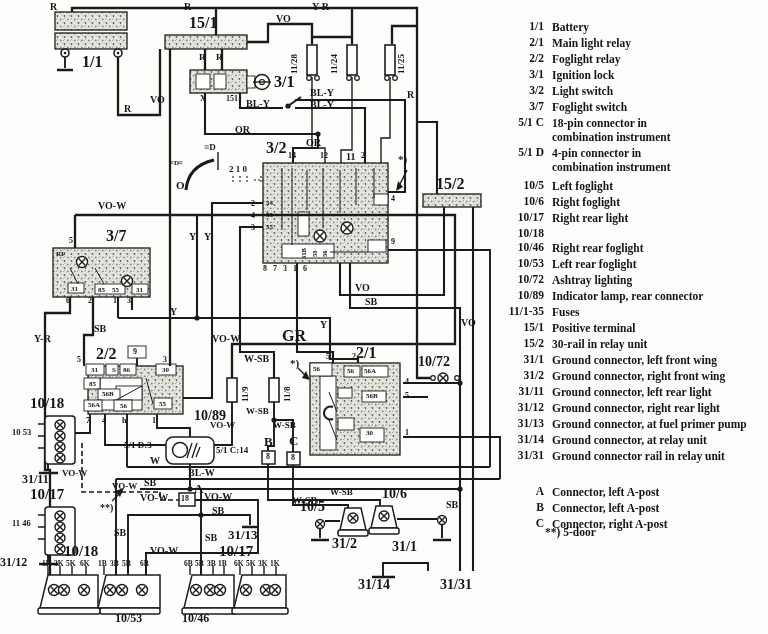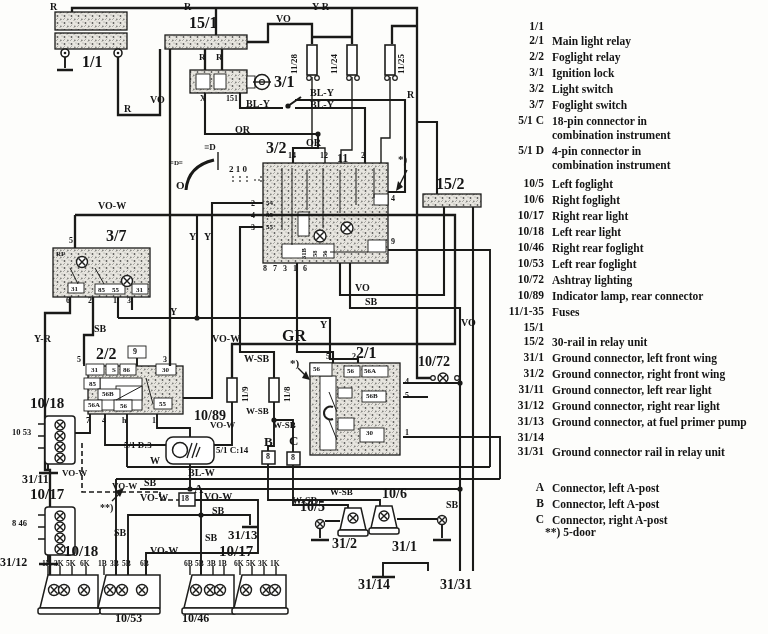--- a/index.html
+++ b/index.html
@@ -334,21 +334,21 @@
       <div class="dlb" style="left: 306px; top: 138px; font-size: 10px;">OR</div>
       <div class="dlb" style="left: 266px; top: 140px; font-size: 16px;">3/2</div>
       <div class="dlb" style="left: 204px; top: 143px; font-size: 9px;">≡D</div>
       <div class="dlb" style="left: 170px; top: 160px; font-size: 7px;">≡D≡</div>
       <div class="dlb" style="left: 176px; top: 180px; font-size: 11px;">O</div>
       <div class="dlb" style="left: 229px; top: 165px; font-size: 9px;">2 1 0</div>
       <div class="dlb" style="left: 398px; top: 154px; font-size: 11px;">*)</div>
       <div class="dlb" style="left: 436px; top: 176px; font-size: 16px;">15/2</div>
       <div class="dlb" style="left: 288px; top: 152px; font-size: 8px;">14</div>
       <div class="dlb" style="left: 320px; top: 152px; font-size: 8px;">12</div>
-      <div class="dlb" style="left: 337px; top: 152px; font-size: 12px;">11</div>
+      <div class="dlb" style="left: 346px; top: 152px; font-size: 10px;">11</div>
       <div class="dlb" style="left: 361px; top: 152px; font-size: 8px;">2</div>
       <div class="dlb" style="left: 391px; top: 195px; font-size: 8px;">4</div>
       <div class="dlb" style="left: 391px; top: 238px; font-size: 8px;">9</div>
       <div class="dlb" style="left: 251px; top: 200px; font-size: 8px;">2</div>
       <div class="dlb" style="left: 251px; top: 212px; font-size: 8px;">4</div>
       <div class="dlb" style="left: 251px; top: 224px; font-size: 8px;">3</div>
       <div class="dlb" style="left: 266px; top: 200px; font-size: 7px;">54</div>
       <div class="dlb" style="left: 266px; top: 212px; font-size: 7px;">55</div>
       <div class="dlb" style="left: 266px; top: 224px; font-size: 7px;">55</div>
       <div class="dlb" style="left: 263px; top: 265px; font-size: 8px;">8</div>
@@ -446,21 +446,21 @@
       <div class="dlb" style="left: 332px; top: 537px; font-size: 14px;">31/2</div>
       <div class="dlb" style="left: 392px; top: 540px; font-size: 14px;">31/1</div>
       <div class="dlb" style="left: 446px; top: 500px; font-size: 10px;">SB</div>
       <div class="dlb" style="left: 358px; top: 578px; font-size: 14px;">31/14</div>
       <div class="dlb" style="left: 440px; top: 578px; font-size: 14px;">31/31</div>
       <div class="dlb" style="left: 30px; top: 396px; font-size: 15px;">10/18</div>
       <div class="dlb" style="left: 12px; top: 428px; font-size: 8.5px;">10 53</div>
       <div class="dlb" style="left: 22px; top: 473px; font-size: 12px;">31/11</div>
       <div class="dlb" style="left: 62px; top: 469px; font-size: 9px;">VO-W</div>
       <div class="dlb" style="left: 30px; top: 487px; font-size: 15px;">10/17</div>
-      <div class="dlb" style="left: 12px; top: 519px; font-size: 8.5px;">8 46</div>
+      <div class="dlb" style="left: 12px; top: 519px; font-size: 8.5px;">11 46</div>
       <div class="dlb" style="left: 0px; top: 556px; font-size: 12px;">31/12</div>
       <div class="dlb" style="left: 64px; top: 544px; font-size: 15px;">10/18</div>
       <div class="dlb" style="left: 219px; top: 544px; font-size: 15px;">10/17</div>
       <div class="dlb" style="left: 42px; top: 560px; font-size: 7.5px;">1K</div>
       <div class="dlb" style="left: 54px; top: 560px; font-size: 7.5px;">3K</div>
       <div class="dlb" style="left: 66px; top: 560px; font-size: 7.5px;">5K</div>
       <div class="dlb" style="left: 80px; top: 560px; font-size: 7.5px;">6K</div>
       <div class="dlb" style="left: 98px; top: 560px; font-size: 7.5px;">1B</div>
       <div class="dlb" style="left: 110px; top: 560px; font-size: 7.5px;">3B</div>
       <div class="dlb" style="left: 122px; top: 560px; font-size: 7.5px;">5B</div>
@@ -473,20 +473,21 @@
       <div class="dlb" style="left: 246px; top: 560px; font-size: 7.5px;">5K</div>
       <div class="dlb" style="left: 258px; top: 560px; font-size: 7.5px;">3K</div>
       <div class="dlb" style="left: 270px; top: 560px; font-size: 7.5px;">1K</div>
       <div class="dlb" style="left: 115px; top: 612px; font-size: 12px;">10/53</div>
       <div class="dlb" style="left: 182px; top: 612px; font-size: 12px;">10/46</div>
     </div>
 
 <div id="legend">
       <div class="leg-row">
         <span class="leg-code">1/1</span>
+        <span class="leg-desc">Battery</span>
       </div>
       <div class="leg-row">
         <span class="leg-code">2/1</span>
         <span class="leg-desc">Main light relay</span>
       </div>
       <div class="leg-row">
         <span class="leg-code">2/2</span>
         <span class="leg-desc">Foglight relay</span>
       </div>
       <div class="leg-row">
@@ -516,21 +517,20 @@
       <div class="leg-row">
         <span class="leg-code">10/6</span>
         <span class="leg-desc">Right foglight</span>
       </div>
       <div class="leg-row">
         <span class="leg-code">10/17</span>
         <span class="leg-desc">Right rear light</span>
       </div>
       <div class="leg-row">
         <span class="leg-code">10/18</span>
-        <span class="leg-desc">Left rear light</span>
       </div>
       <div class="leg-row">
         <span class="leg-code">10/46</span>
         <span class="leg-desc">Right rear foglight</span>
       </div>
       <div class="leg-row">
         <span class="leg-code">10/53</span>
         <span class="leg-desc">Left rear foglight</span>
       </div>
       <div class="leg-row">
@@ -540,20 +540,21 @@
       <div class="leg-row">
         <span class="leg-code">10/89</span>
         <span class="leg-desc">Indicator lamp, rear connector</span>
       </div>
       <div class="leg-row">
         <span class="leg-code">11/1-35</span>
         <span class="leg-desc">Fuses</span>
       </div>
       <div class="leg-row">
         <span class="leg-code">15/1</span>
+        <span class="leg-desc">Positive terminal</span>
       </div>
       <div class="leg-row">
         <span class="leg-code">15/2</span>
         <span class="leg-desc">30-rail in relay unit</span>
       </div>
       <div class="leg-row">
         <span class="leg-code">31/1</span>
         <span class="leg-desc">Ground connector, left front wing</span>
       </div>
       <div class="leg-row">
@@ -567,20 +568,21 @@
       <div class="leg-row">
         <span class="leg-code">31/12</span>
         <span class="leg-desc">Ground connector, right rear light</span>
       </div>
       <div class="leg-row">
         <span class="leg-code">31/13</span>
         <span class="leg-desc">Ground connector, at fuel primer pump</span>
       </div>
       <div class="leg-row">
         <span class="leg-code">31/14</span>
+        <span class="leg-desc">Ground connector, at relay unit</span>
       </div>
       <div class="leg-row">
         <span class="leg-code">31/31</span>
         <span class="leg-desc">Ground connector rail in relay unit</span>
       </div>
       <div id="leg-connectors">
         <div class="leg-row">
           <span class="leg-code">A</span>
           <span class="leg-desc">Connector, left A-post</span>
         </div>

